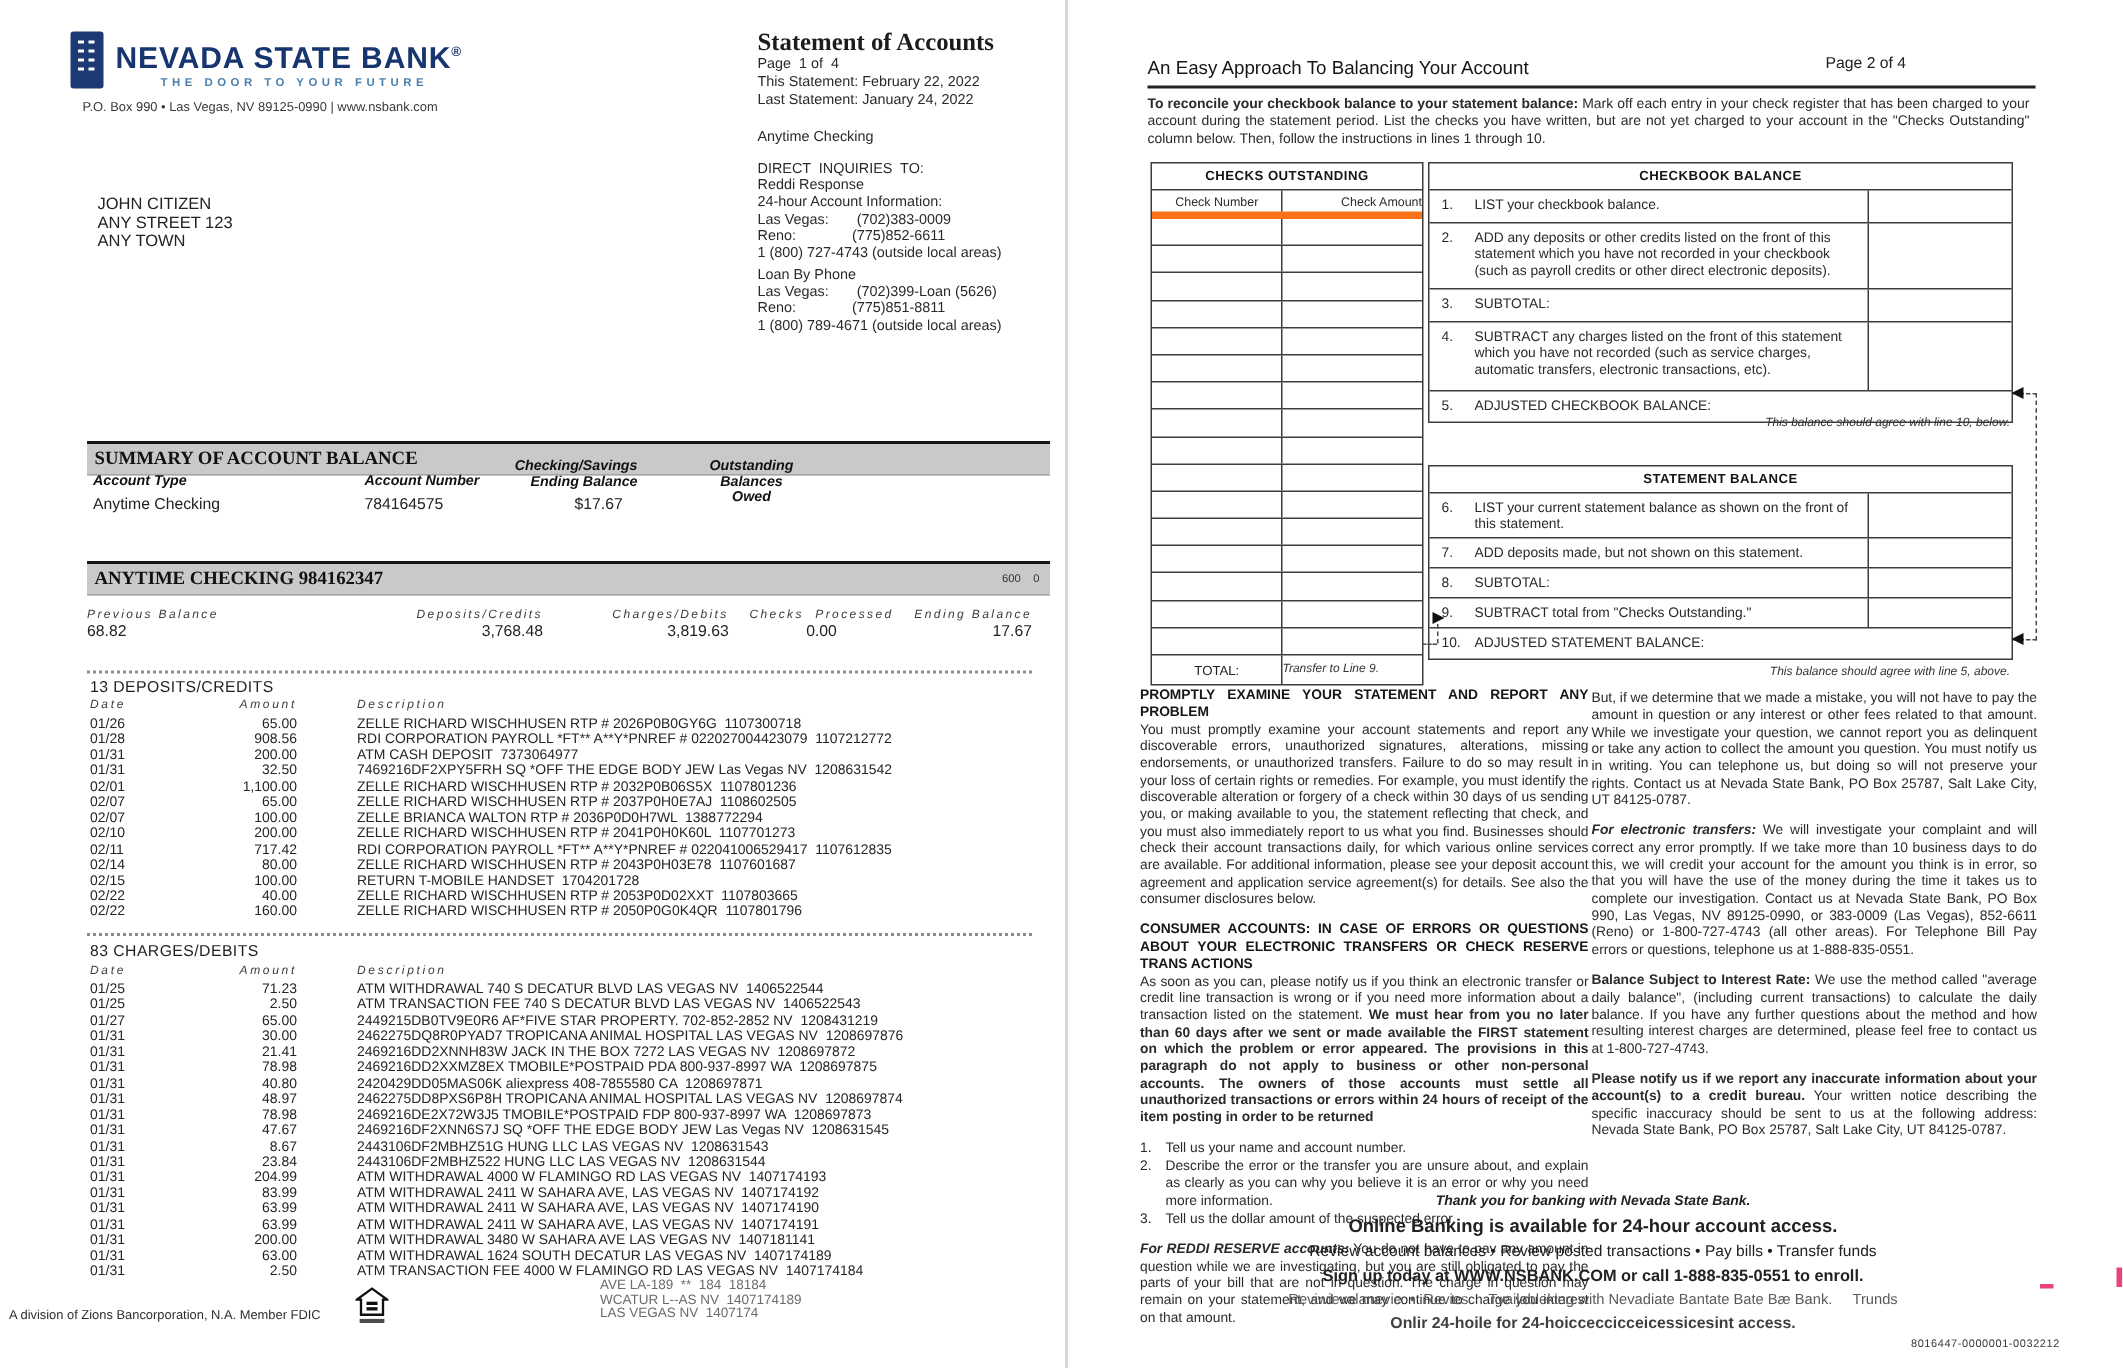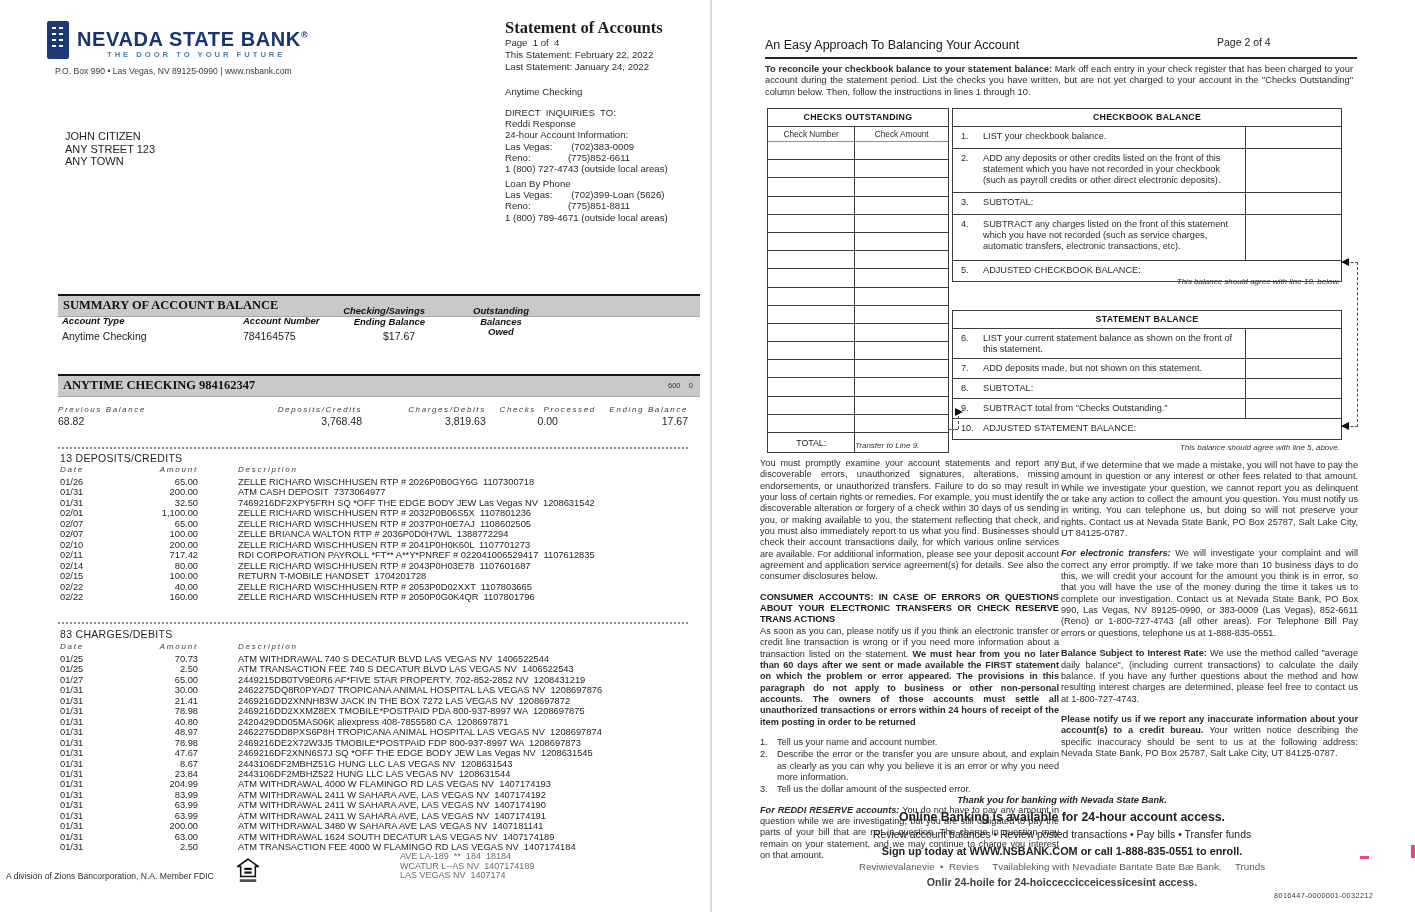--- a/index.html
+++ b/index.html
@@ -43,23 +43,23 @@
   .p2-title{font-size:12.5px;font-weight:normal;color:#161616;}
   .p2-page{font-size:10.5px;color:#222;}
   .rule{border-top:2px solid #232323;height:0;}
   .intro{font-size:9.3px;line-height:11.4px;text-align:justify;color:#2a2a2a;}
   .b{font-weight:bold;}
   .bi{font-weight:bold;font-style:italic;}
 
   .formtable{border:1.5px solid #3d3d3d;background:#fff;}
   .form-h{text-align:center;font-weight:bold;font-size:8.8px;letter-spacing:.3px;color:#161616;
           border-bottom:1.5px solid #3d3d3d;padding:3px 0 4px 0;}
-  .co-sub{display:flex;font-size:8.3px;color:#2c2c2c;border-bottom:1px solid #f97316;}
+  .co-sub{display:flex;font-size:8.3px;color:#2c2c2c;border-bottom:5px solid #f97316;}
   .co-c1{width:48%;border-right:1px solid #3d3d3d;text-align:center;padding:2px 0;}
-  .co-c2{flex:1;text-align:center;padding:2px 0;}
+  .co-c2{flex:1;text-align:right;padding:2px 0;}
   .blank-row{height:17.2px;border-bottom:1px solid #3d3d3d;position:relative;}
   .blank-row::after{content:"";position:absolute;left:48%;top:0;bottom:0;border-left:1px solid #3d3d3d;}
   .co-total{display:flex;font-size:8.8px;color:#222;height:19px;align-items:center;}
   .co-total .co-c1{border-right:1px solid #3d3d3d;height:100%;display:flex;align-items:center;justify-content:center;padding:0;}
   .caption{font-size:8px;font-style:italic;color:#333;}
 
   .bal-row{position:relative;display:flex;border-bottom:1px solid #3d3d3d;font-size:9.2px;
            line-height:11px;color:#2a2a2a;padding:4px 6px 3px 8px;box-sizing:border-box;}
   .bal-row:last-child{border-bottom:none;}
   .bal-num{width:22px;flex:none;}
@@ -189,20 +189,21 @@
 
     <div class="abs dotsep" style="left:58px;top:447px;width:630px;"></div>
     <div class="abs sec-title" style="left:60px;top:452px;">13 DEPOSITS/CREDITS</div>
     <div class="abs txlabels" style="left:60px;top:465px;width:628px;">
       <span class="l0">Date</span>
       <span class="l1">Amount</span>
       <span class="l2">Description</span>
     </div>
     <div class="abs" style="left:60px;top:477px;width:648px;">
         <div class="tx"><span class="c0">01/26</span><span class="c1">65.00</span><span class="c2">ZELLE RICHARD WISCHHUSEN RTP # 2026P0B0GY6G  1107300718</span></div>
+        <div class="tx"><span class="c0">01/28</span><span class="c1">908.56</span><span class="c2">RDI CORPORATION PAYROLL *FT** A**Y*PNREF # 022027004423079  1107212772</span></div>
         <div class="tx"><span class="c0">01/31</span><span class="c1">200.00</span><span class="c2">ATM CASH DEPOSIT  7373064977</span></div>
         <div class="tx"><span class="c0">01/31</span><span class="c1">32.50</span><span class="c2">7469216DF2XPY5FRH SQ *OFF THE EDGE BODY JEW Las Vegas NV  1208631542</span></div>
         <div class="tx"><span class="c0">02/01</span><span class="c1">1,100.00</span><span class="c2">ZELLE RICHARD WISCHHUSEN RTP # 2032P0B06S5X  1107801236</span></div>
         <div class="tx"><span class="c0">02/07</span><span class="c1">65.00</span><span class="c2">ZELLE RICHARD WISCHHUSEN RTP # 2037P0H0E7AJ  1108602505</span></div>
         <div class="tx"><span class="c0">02/07</span><span class="c1">100.00</span><span class="c2">ZELLE BRIANCA WALTON RTP # 2036P0D0H7WL  1388772294</span></div>
         <div class="tx"><span class="c0">02/10</span><span class="c1">200.00</span><span class="c2">ZELLE RICHARD WISCHHUSEN RTP # 2041P0H0K60L  1107701273</span></div>
         <div class="tx"><span class="c0">02/11</span><span class="c1">717.42</span><span class="c2">RDI CORPORATION PAYROLL *FT** A**Y*PNREF # 022041006529417  1107612835</span></div>
         <div class="tx"><span class="c0">02/14</span><span class="c1">80.00</span><span class="c2">ZELLE RICHARD WISCHHUSEN RTP # 2043P0H03E78  1107601687</span></div>
         <div class="tx"><span class="c0">02/15</span><span class="c1">100.00</span><span class="c2">RETURN T-MOBILE HANDSET  1704201728</span></div>
         <div class="tx"><span class="c0">02/22</span><span class="c1">40.00</span><span class="c2">ZELLE RICHARD WISCHHUSEN RTP # 2053P0D02XXT  1107803665</span></div>
@@ -210,21 +211,21 @@
       </div>
 
     <div class="abs dotsep" style="left:58px;top:622px;width:630px;"></div>
     <div class="abs sec-title" style="left:60px;top:628px;">83 CHARGES/DEBITS</div>
     <div class="abs txlabels" style="left:60px;top:642px;width:628px;">
       <span class="l0">Date</span>
       <span class="l1">Amount</span>
       <span class="l2">Description</span>
     </div>
     <div class="abs" style="left:60px;top:654px;width:648px;">
-        <div class="tx"><span class="c0">01/25</span><span class="c1">70.73</span><span class="c2">ATM WITHDRAWAL 740 S DECATUR BLVD LAS VEGAS NV  1406522544</span></div>
+        <div class="tx"><span class="c0">01/25</span><span class="c1">71.23</span><span class="c2">ATM WITHDRAWAL 740 S DECATUR BLVD LAS VEGAS NV  1406522544</span></div>
         <div class="tx"><span class="c0">01/25</span><span class="c1">2.50</span><span class="c2">ATM TRANSACTION FEE 740 S DECATUR BLVD LAS VEGAS NV  1406522543</span></div>
         <div class="tx"><span class="c0">01/27</span><span class="c1">65.00</span><span class="c2">2449215DB0TV9E0R6 AF*FIVE STAR PROPERTY. 702-852-2852 NV  1208431219</span></div>
         <div class="tx"><span class="c0">01/31</span><span class="c1">30.00</span><span class="c2">2462275DQ8R0PYAD7 TROPICANA ANIMAL HOSPITAL LAS VEGAS NV  1208697876</span></div>
         <div class="tx"><span class="c0">01/31</span><span class="c1">21.41</span><span class="c2">2469216DD2XNNH83W JACK IN THE BOX 7272 LAS VEGAS NV  1208697872</span></div>
         <div class="tx"><span class="c0">01/31</span><span class="c1">78.98</span><span class="c2">2469216DD2XXMZ8EX TMOBILE*POSTPAID PDA 800-937-8997 WA  1208697875</span></div>
         <div class="tx"><span class="c0">01/31</span><span class="c1">40.80</span><span class="c2">2420429DD05MAS06K aliexpress 408-7855580 CA  1208697871</span></div>
         <div class="tx"><span class="c0">01/31</span><span class="c1">48.97</span><span class="c2">2462275DD8PXS6P8H TROPICANA ANIMAL HOSPITAL LAS VEGAS NV  1208697874</span></div>
         <div class="tx"><span class="c0">01/31</span><span class="c1">78.98</span><span class="c2">2469216DE2X72W3J5 TMOBILE*POSTPAID FDP 800-937-8997 WA  1208697873</span></div>
         <div class="tx"><span class="c0">01/31</span><span class="c1">47.67</span><span class="c2">2469216DF2XNN6S7J SQ *OFF THE EDGE BODY JEW Las Vegas NV  1208631545</span></div>
         <div class="tx"><span class="c0">01/31</span><span class="c1">8.67</span><span class="c2">2443106DF2MBHZ51G HUNG LLC LAS VEGAS NV  1208631543</span></div>
@@ -357,20 +358,21 @@
     <div class="abs dashh" style="left:630px;top:262px;width:16px;"></div>
     <div class="abs arrL" style="left:629px;top:258px;"></div>
     <div class="abs dashv" style="left:645px;top:262px;height:165px;"></div>
     <div class="abs dashh" style="left:630px;top:426px;width:16px;"></div>
     <div class="abs arrL" style="left:629px;top:422px;"></div>
     <div class="abs dashh" style="left:236px;top:429px;width:10px;"></div>
     <div class="abs dashv" style="left:246px;top:416px;height:13px;"></div>
     <div class="abs arrR" style="left:243px;top:408px;"></div>
 
     <div class="abs tcol" style="left:48px;top:458px;width:299px;">
+      <p style="margin-bottom:0;"><span class="thead">PROMPTLY EXAMINE YOUR STATEMENT AND REPORT ANY PROBLEM</span></p>
       <p>You must promptly examine your account statements and report any discoverable errors, unauthorized signatures, alterations, missing endorsements, or unauthorized transfers.  Failure to do so may result in your loss of certain rights or remedies.  For example, you must identify the discoverable alteration or forgery of a check within 30 days of us sending you, or making available to you, the statement reflecting that check, and you must also immediately report to us what you find.  Businesses should check their account transactions daily, for which various online services are available.  For additional information, please see your deposit account agreement and application service agreement(s) for details.  See also the consumer disclosures below.</p>
       <p style="margin-bottom:0;"><span class="thead">CONSUMER ACCOUNTS: IN CASE OF ERRORS OR QUESTIONS ABOUT YOUR ELECTRONIC TRANSFERS OR CHECK RESERVE TRANS ACTIONS</span></p>
       <p><span>As soon as you can, please notify us if you think an electronic transfer or credit line transaction is wrong or if you need more information about a transaction listed on the statement. </span><span class="b">We must hear from you no later than 60 days after we sent or made available the FIRST statement on which the problem or error appeared. The provisions in this paragraph do not apply to business or other non-personal accounts. The owners of those accounts must settle all unauthorized transactions or errors within 24 hours of receipt of the item posting in order to be returned</span></p>
       <div class="list-wrap">
           <div class="li-row">
             <span class="c0">1.</span>
             <span class="c1">Tell us your name and account number.</span>
           </div>
           <div class="li-row">
             <span class="c0">2.</span>

